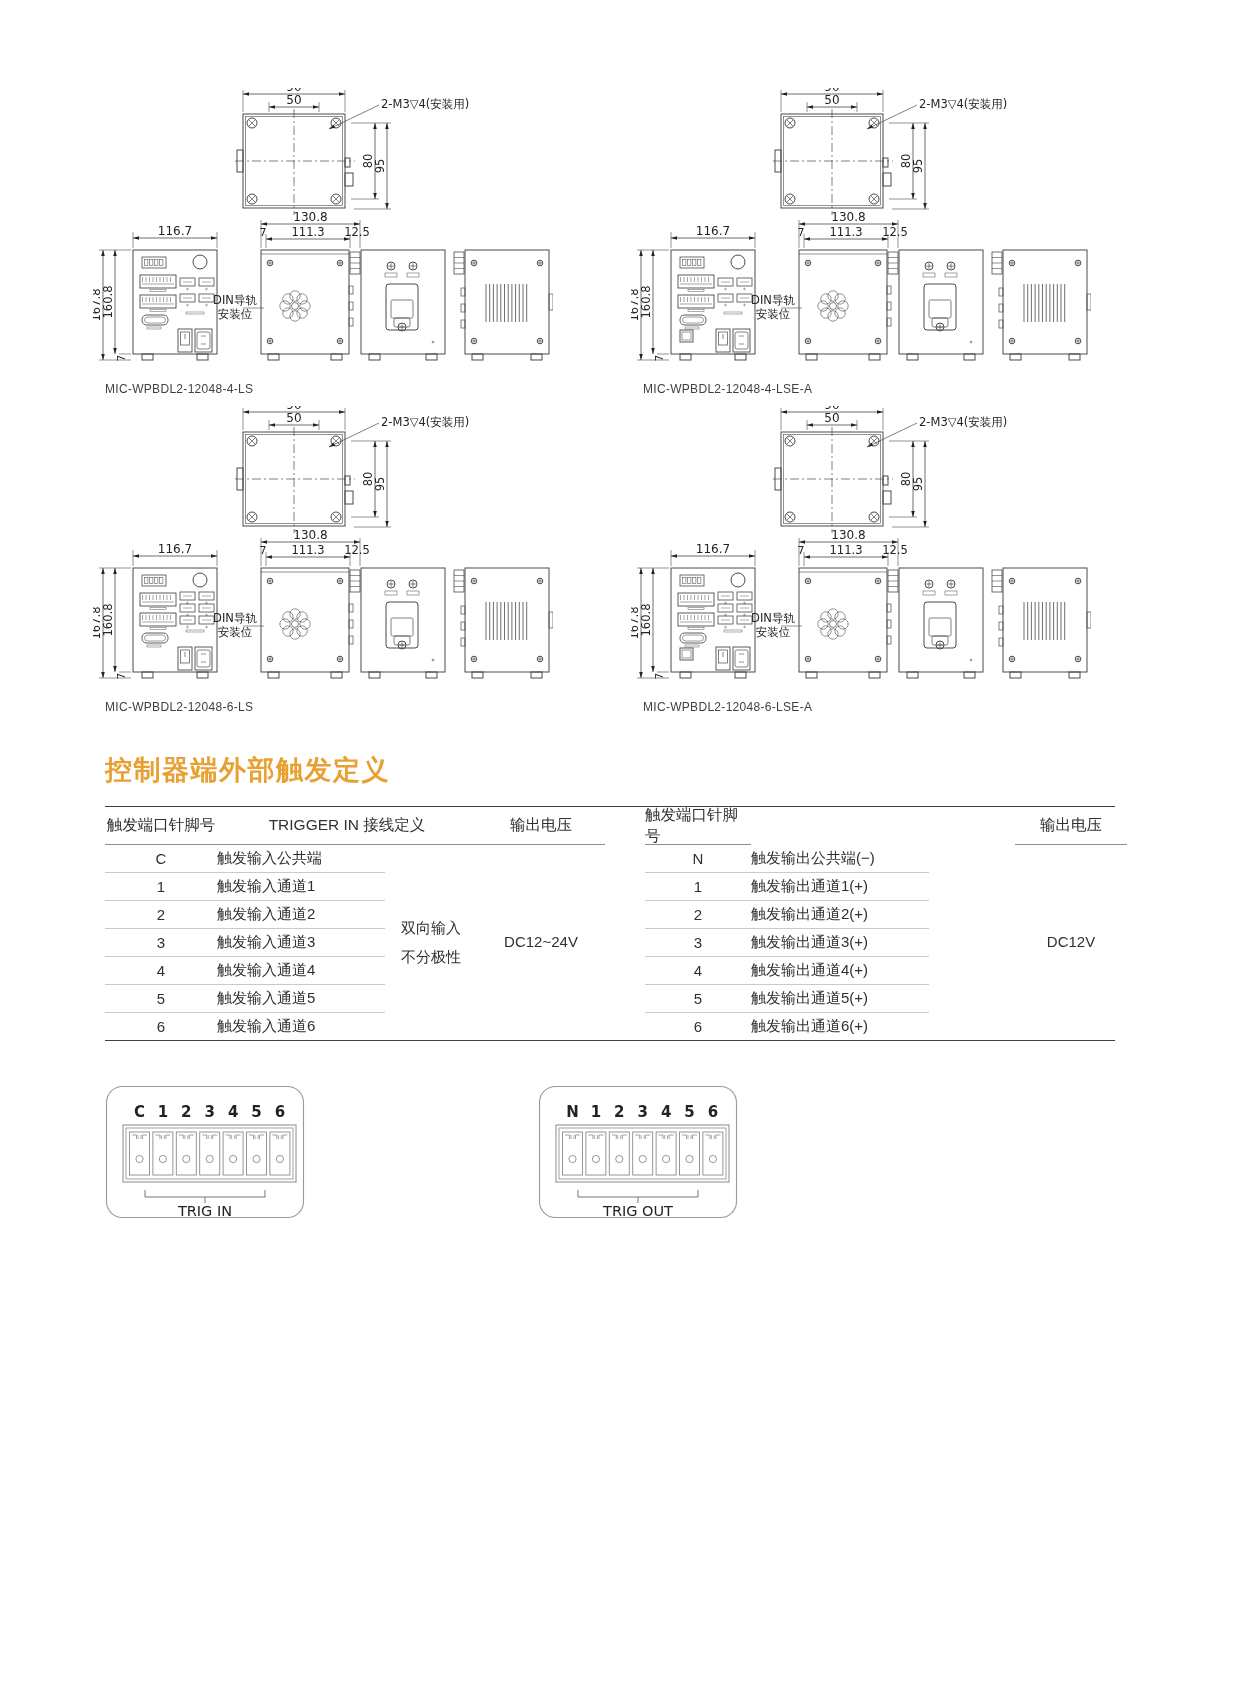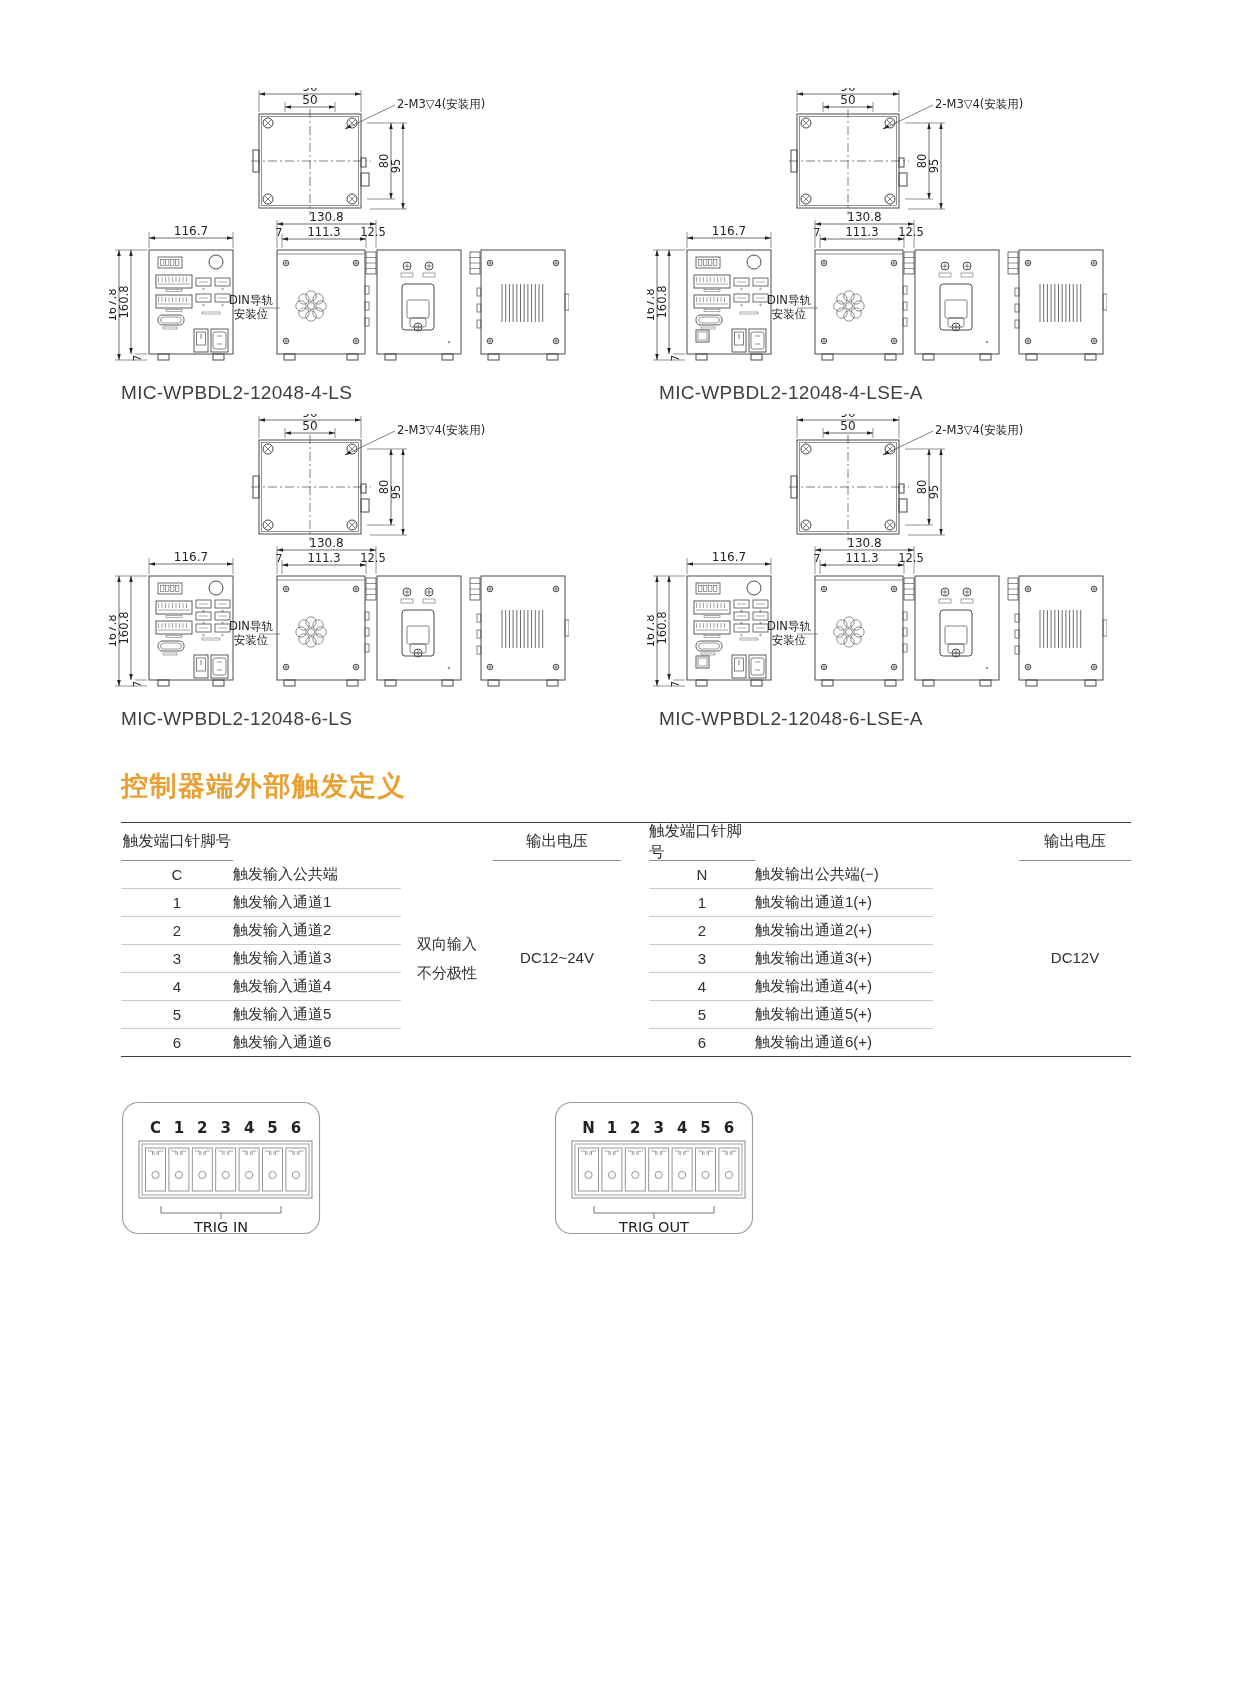--- a/index.html
+++ b/index.html
@@ -1,31 +1,31 @@
 <!DOCTYPE html>
 <html><head>
 <meta charset="utf-8">
 <style>
   html,body{margin:0;padding:0;background:#ffffff;}
   body{
     width:1241px;height:1684px;position:relative;overflow:hidden;
     font-family:"Liberation Sans",sans-serif;color:#2b2b2b;
   }
-  .content{position:absolute;left:109px;top:88px;width:1060px;}
+  .content{position:absolute;left:93px;top:88px;width:1060px;}
   .drawings{display:grid;grid-template-columns:538px 460px;row-gap:10px;}
   .device{margin:0;}
   .device-svg{display:block;}
   figcaption{
-    margin:2px 0 0 12px;font-size:19px;color:#3f3f3f;letter-spacing:.3px;
+    margin:2px 0 0 12px;font-size:12px;color:#3f3f3f;letter-spacing:.3px;
   }
   .section-title{
     margin:26px 0 0 12px;font-size:27px;font-weight:bold;letter-spacing:1.5px;
   }
   .ttable{
-    display:flex;gap:28px;margin:18px 0 8px 12px;width:1010px;
+    display:flex;gap:40px;margin:18px 0 8px 12px;width:1010px;
     border-top:1.5px solid #3f3f3f;border-bottom:1.5px solid #3f3f3f;
   }
   .thalf{display:grid;}
   .thalf-in{grid-template-columns:112px 168px 92px 128px;}
   .thalf-out{grid-template-columns:106px 178px 86px 112px;}
   .th{
     display:flex;align-items:center;justify-content:center;
     font-size:15.5px;height:37px;border-bottom:1px solid #8d8d8d;color:#303030;
   }
   .cell{
@@ -976,20 +976,21 @@
         </svg>
       <figcaption>MIC-WPBDL2-12048-6-LSE-A</figcaption>
     </figure>
   </div>
 
   <h2 class="section-title" id="section-title" style="color: rgb(232, 160, 50); margin-top: 38px;">控制器端外部触发定义</h2>
 
   <div class="ttable">
     <div class="thalf thalf-in" id="ttable-in">
         <div class="th" style="grid-area: 1 / 1;">触发端口针脚号</div>
+        <div class="th" style="grid-area: 1 / 2 / auto / 4;">TRIGGER IN 接线定义</div>
         <div class="th" style="grid-area: 1 / 4;">输出电压</div>
         <div class="cell pin" style="grid-area: 2 / 1;">C</div>
         <div class="cell def" style="grid-area: 2 / 2;">触发输入公共端</div>
         <div class="cell pin" style="grid-area: 3 / 1;">1</div>
         <div class="cell def" style="grid-area: 3 / 2;">触发输入通道1</div>
         <div class="cell pin" style="grid-area: 4 / 1;">2</div>
         <div class="cell def" style="grid-area: 4 / 2;">触发输入通道2</div>
         <div class="cell pin" style="grid-area: 5 / 1;">3</div>
         <div class="cell def" style="grid-area: 5 / 2;">触发输入通道3</div>
         <div class="cell pin" style="grid-area: 6 / 1;">4</div>

